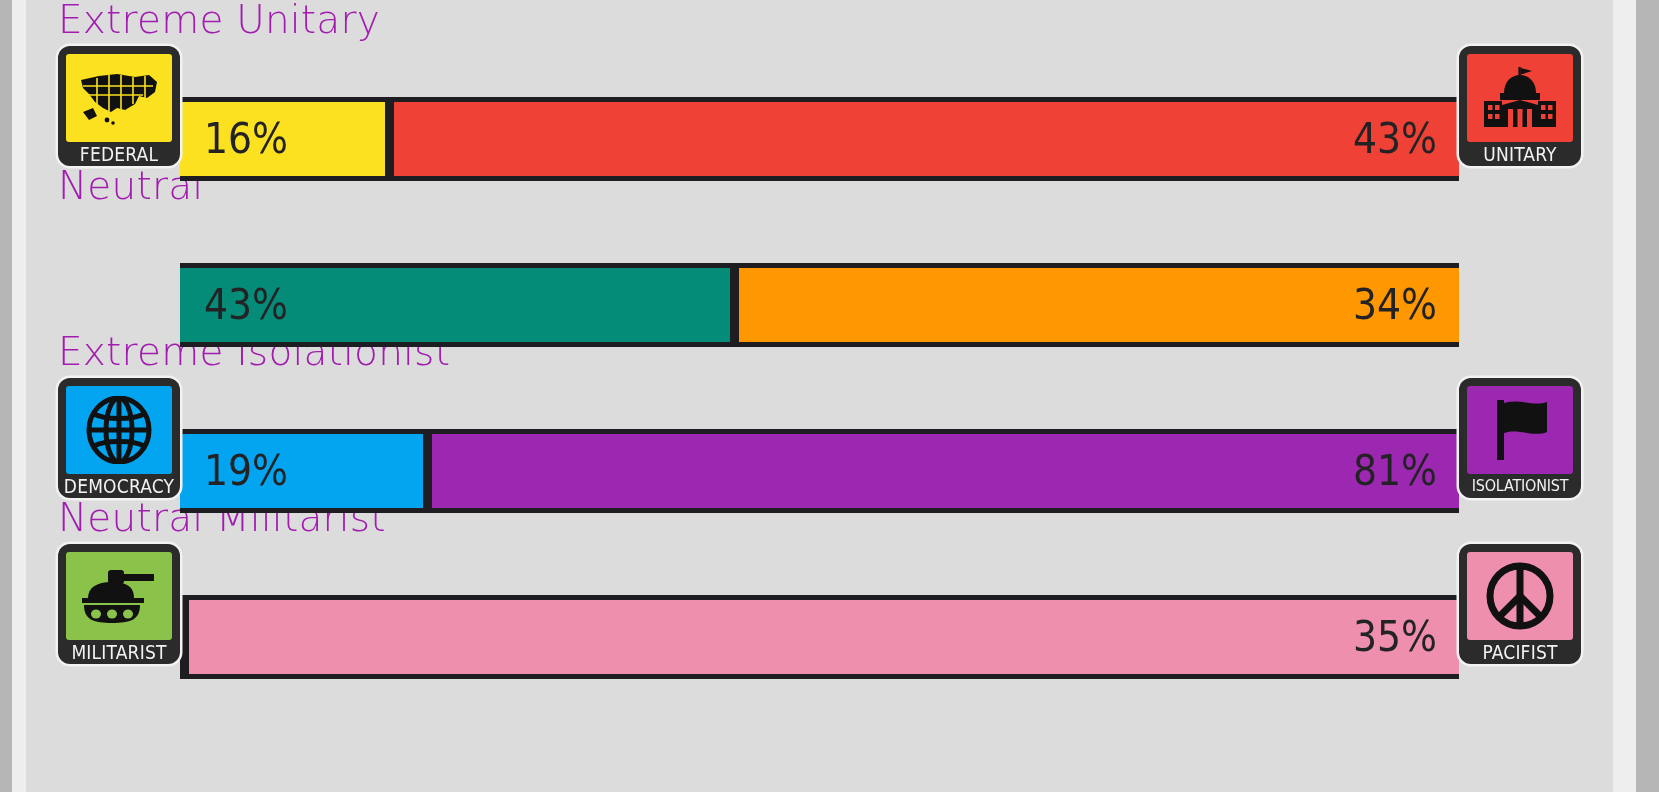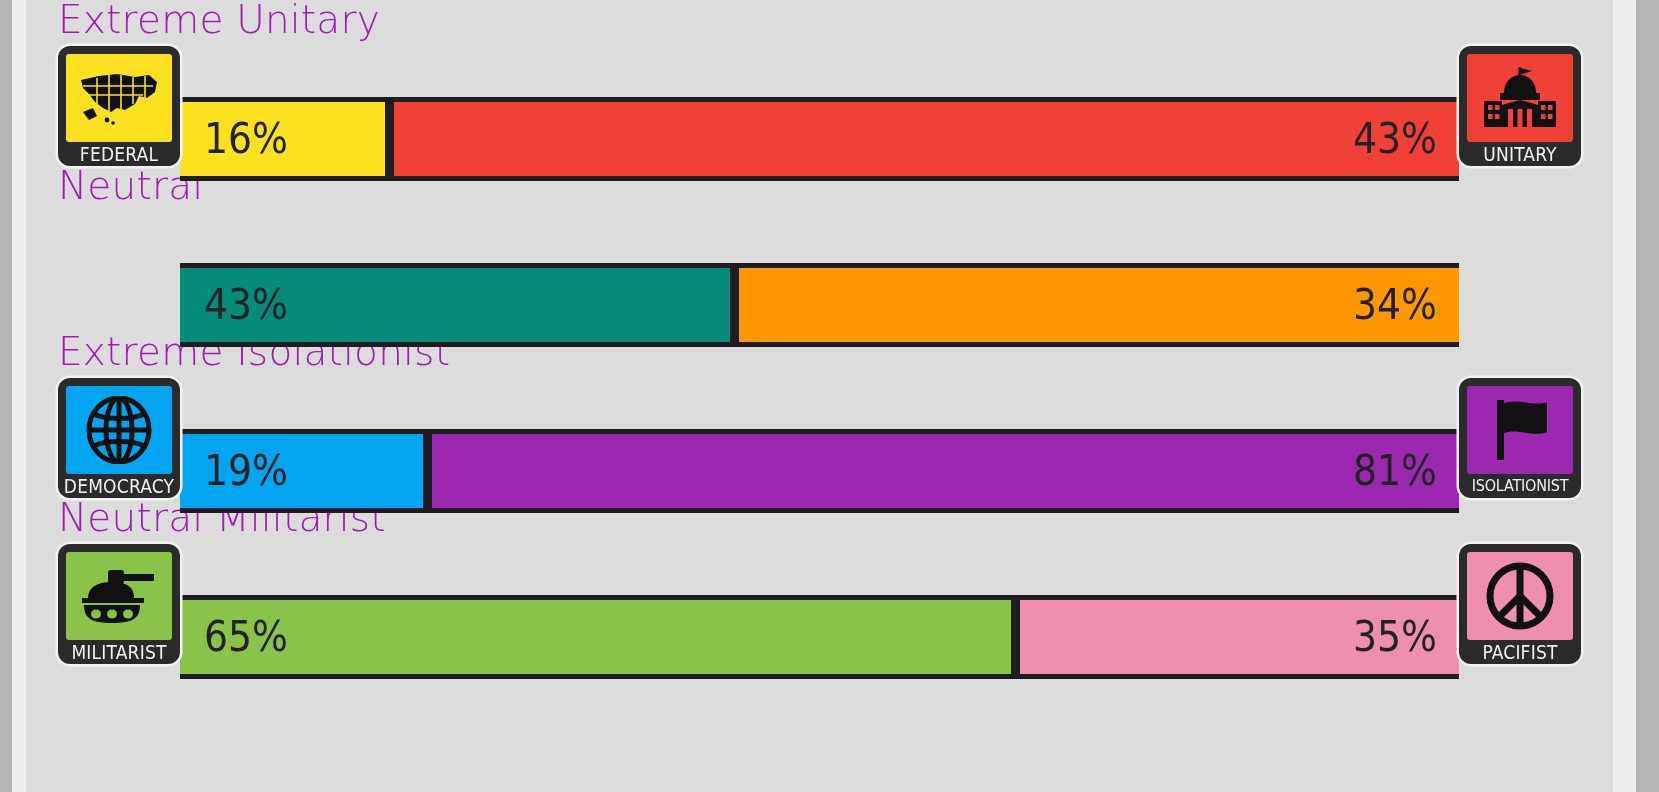--- a/index.html
+++ b/index.html
@@ -284,23 +284,20 @@
               <path fill="#111" d="M6 37 C6 52 16 55 34 55 C52 55 62 52 62 37 Z"></path>
               <ellipse cx="18" cy="46" rx="5" ry="4.5" fill="#8BC34A"></ellipse>
               <ellipse cx="34" cy="46" rx="5" ry="4.5" fill="#8BC34A"></ellipse>
               <ellipse cx="50" cy="46" rx="5" ry="4.5" fill="#8BC34A"></ellipse>
             </svg>
           </div>
           <div class="tile-label">MILITARIST</div>
         </div>
 
         <div class="bar">
-          <div class="seg a" style="width:65%;background:#8BC34A">
-            <span class="seg-val">65%</span>
-          </div>
           <div class="divider"></div>
           <div class="seg b" style="flex:1;background:#EE8FAE">
             <span class="seg-val">35%</span>
           </div>
         </div>
 
         <div class="tile right">
           <div class="tile-swatch" style="background:#EE8FAE">
             <svg width="72" height="72" viewBox="0 0 72 72">
               <circle cx="36" cy="36" r="30" fill="none" stroke="#111" stroke-width="7"></circle>

